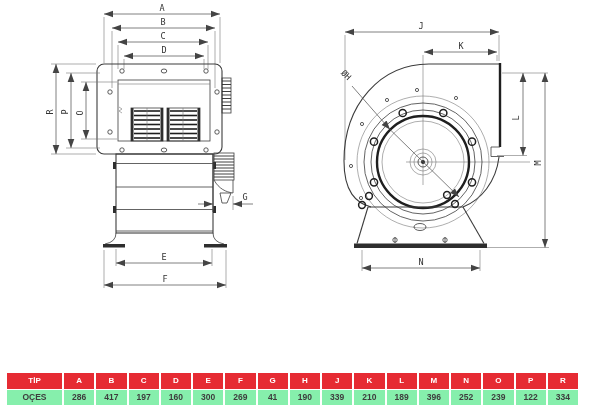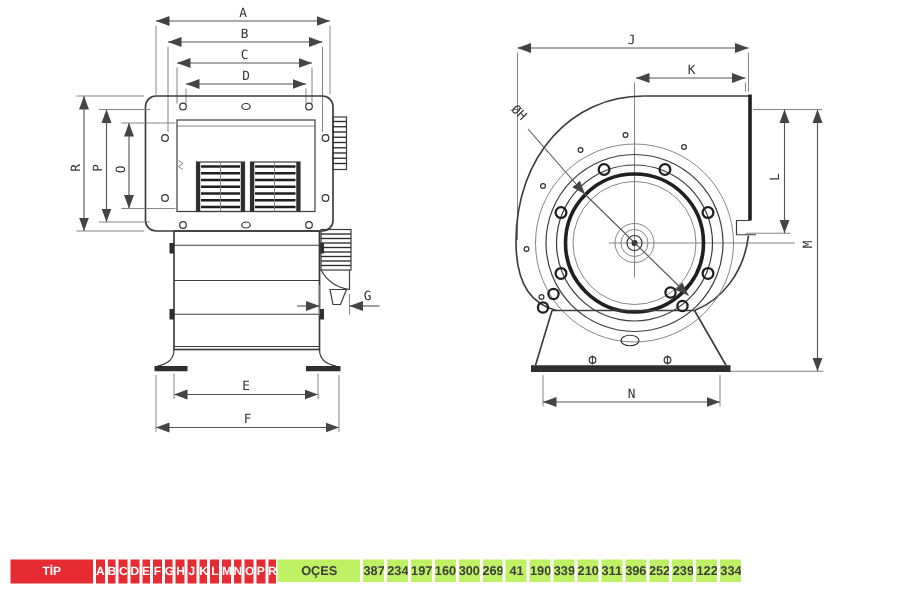--- a/index.html
+++ b/index.html
@@ -10,27 +10,27 @@
   svg .ol2{fill:none;stroke:#3c3c3c;stroke-width:0.8;}
   svg .thn{fill:none;stroke:#777;stroke-width:0.6;}
   svg .dim{fill:none;stroke:#555;stroke-width:0.75;}
   svg .bld{fill:none;stroke:#1f1f1f;stroke-width:2.4;}
   svg .fil{fill:#2e2e2e;stroke:none;}
   svg .slat{stroke:#1e1e1e;stroke-width:1.6;}
   svg .fin{stroke:#2a2a2a;stroke-width:0.9;}
   svg .hole{fill:none;stroke:#333;stroke-width:0.8;}
   svg .bolt{fill:none;stroke:#1f1f1f;stroke-width:1.5;}
 
-  .dims-table{position:absolute;left:7px;top:373px;width:466px;display:flex;flex-direction:row;gap:1px;justify-content:space-between;}
+  .dims-table{position:absolute;left:7px;top:373px;width:571px;display:flex;flex-direction:column;gap:1px;justify-content:space-between;}
   .tr{display:flex;gap:2px;}
   .cell{text-align:center;overflow:hidden;white-space:nowrap;}
   .cell.flex{flex:1;}
   .cell.tip{flex:0 0 55px;}
   .th{background:#e62b33;color:#ffffff;font-weight:bold;font-size:8px;height:16px;line-height:16px;}
-  .td{background:#bef264;color:#3d3d3d;font-weight:bold;font-size:8.5px;height:15px;line-height:15px;}
+  .td{background:#86efac;color:#3d3d3d;font-weight:bold;font-size:8.5px;height:15px;line-height:15px;}
 </style>
 </head>
 <body>
 
 <div class="drawing-wrap">
 <svg width="600" height="368" viewBox="0 0 600 368" xmlns="http://www.w3.org/2000/svg">
   <defs>
     <marker id="ae" viewBox="0 0 10 10" refX="10" refY="5" markerWidth="9" markerHeight="9" orient="auto" markerUnits="userSpaceOnUse">
           <path d="M0,1.3 L10,5 L0,8.7 z" fill="#444"></path>
         </marker>
@@ -331,30 +331,30 @@
     <div class="cell flex th">K</div>
     <div class="cell flex th">L</div>
     <div class="cell flex th">M</div>
     <div class="cell flex th">N</div>
     <div class="cell flex th">O</div>
     <div class="cell flex th">P</div>
     <div class="cell flex th">R</div>
   </div>
   <div class="tr">
     <div class="cell tip td">OÇES</div>
-    <div class="cell flex td">387</div>
-    <div class="cell flex td">234</div>
+    <div class="cell flex td">286</div>
+    <div class="cell flex td">417</div>
     <div class="cell flex td">197</div>
     <div class="cell flex td">160</div>
     <div class="cell flex td">300</div>
     <div class="cell flex td">269</div>
     <div class="cell flex td">41</div>
     <div class="cell flex td">190</div>
     <div class="cell flex td">339</div>
     <div class="cell flex td">210</div>
-    <div class="cell flex td">311</div>
+    <div class="cell flex td">189</div>
     <div class="cell flex td">396</div>
     <div class="cell flex td">252</div>
     <div class="cell flex td">239</div>
     <div class="cell flex td">122</div>
     <div class="cell flex td">334</div>
   </div>
 </div>
 
 </body></html>

